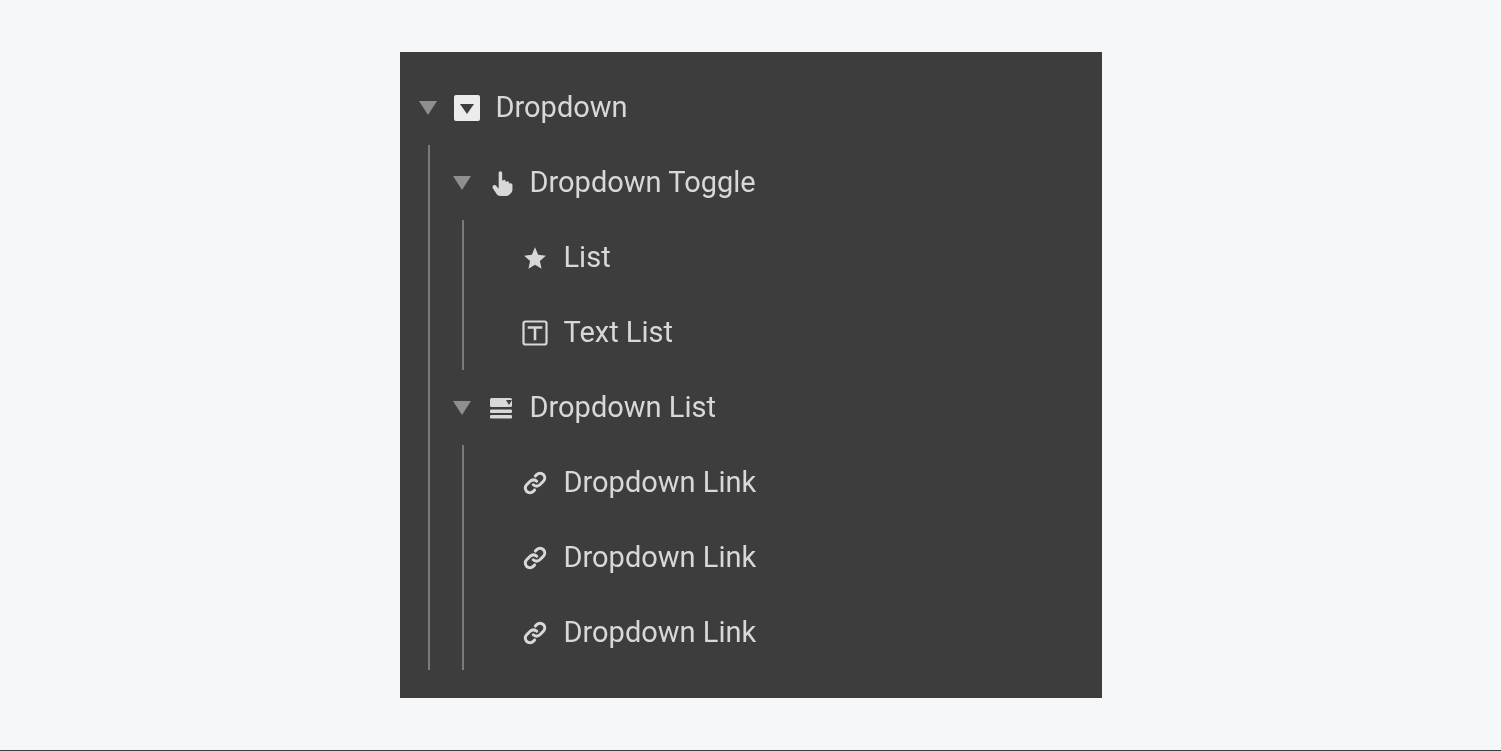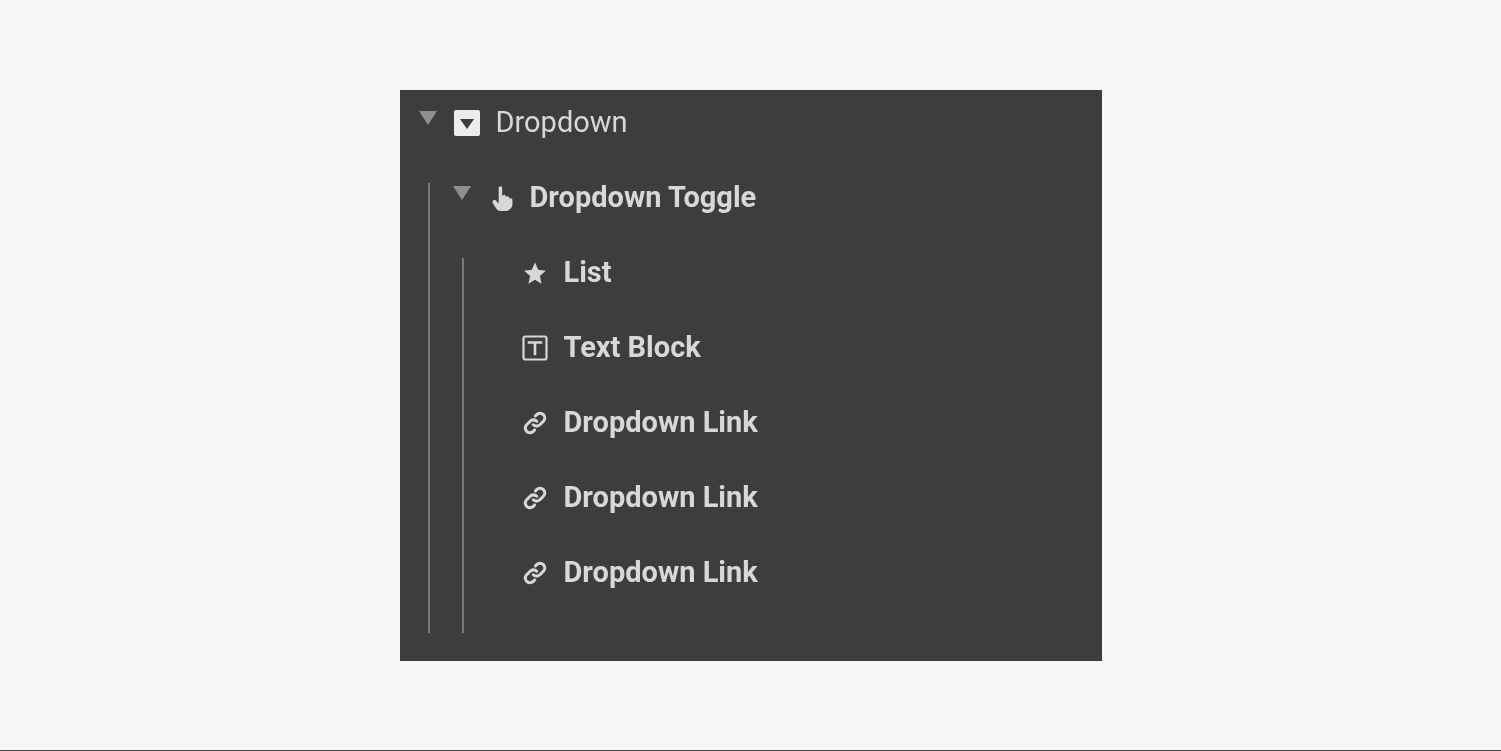--- a/index.html
+++ b/index.html
@@ -15,41 +15,41 @@
     .panel {
       width: 702px;
       background: #3d3d3d;
       color: #d8d8d8;
       font-size: 29px;
       line-height: 1;
       padding: 18px 18px 28px 18px;
     }
     .row {
       display: flex;
+      align-items: center;
       height: 75px;
       gap: 14px;
       cursor: default;
     }
     .guide {
       width: 2px;
       align-self: stretch;
       background: #7a7a7a;
       margin-left: 10px;
       margin-right: -2px;
     }
     .indent-wrap {
       display: flex;
       align-items: stretch;
     }
     .children {
       display: flex;
       flex-direction: column;
       padding-left: 24px;
       flex: 1;
-      font-weight: bold;
     }
     .disclosure {
       width: 20px;
       height: 20px;
       display: flex;
       align-items: center;
       justify-content: center;
     }
     .disclosure svg { display: block; }
     .typeicon {
@@ -116,26 +116,42 @@
           </div>
 
           <div class="row">
             <span class="spacer-narrow"></span>
             <span class="typeicon">
               <svg width="26" height="26" viewBox="0 0 26 26">
                 <rect x="1.5" y="1.5" width="23" height="23" rx="2" fill="none" stroke="#d8d8d8" stroke-width="2.2"></rect>
                 <path d="M7 7.5h12M13 7.5V19" stroke="#d8d8d8" stroke-width="2.6" stroke-linecap="square"></path>
               </svg>
             </span>
-            <span class="label">Text Block</span>
+            <span class="label">Text List</span>
           </div>
 
         </div>
       </div>
 
+      <div class="row">
+        <span class="disclosure">
+          <svg width="18" height="14" viewBox="0 0 18 14">
+              <polygon points="0,0 18,0 9,14" fill="#8f8f8f"></polygon>
+            </svg>
+        </span>
+        <span class="typeicon">
+          <svg width="26" height="26" viewBox="0 0 26 26" fill="#d8d8d8">
+            <rect x="2" y="3" width="22" height="9" rx="1.5"></rect>
+            <polygon points="18,5 24,5 21,10" fill="#3d3d3d"></polygon>
+            <rect x="2" y="14.5" width="22" height="3.5" rx="1.2"></rect>
+            <rect x="2" y="20" width="22" height="3.5" rx="1.2"></rect>
+          </svg>
+        </span>
+        <span class="label">Dropdown List</span>
+      </div>
 
       <div class="indent-wrap">
         <span class="guide"></span>
         <div class="children">
 
           <div class="row">
             <span class="spacer-narrow"></span>
             <span class="typeicon">
               <svg width="28" height="28" viewBox="0 0 24 24" fill="none" stroke="#d8d8d8" stroke-width="2.6" stroke-linecap="round">
                 <path d="M10.5 13.5a4 4 0 0 0 5.66 0l3-3a4 4 0 0 0-5.66-5.66l-1.2 1.2"></path>

